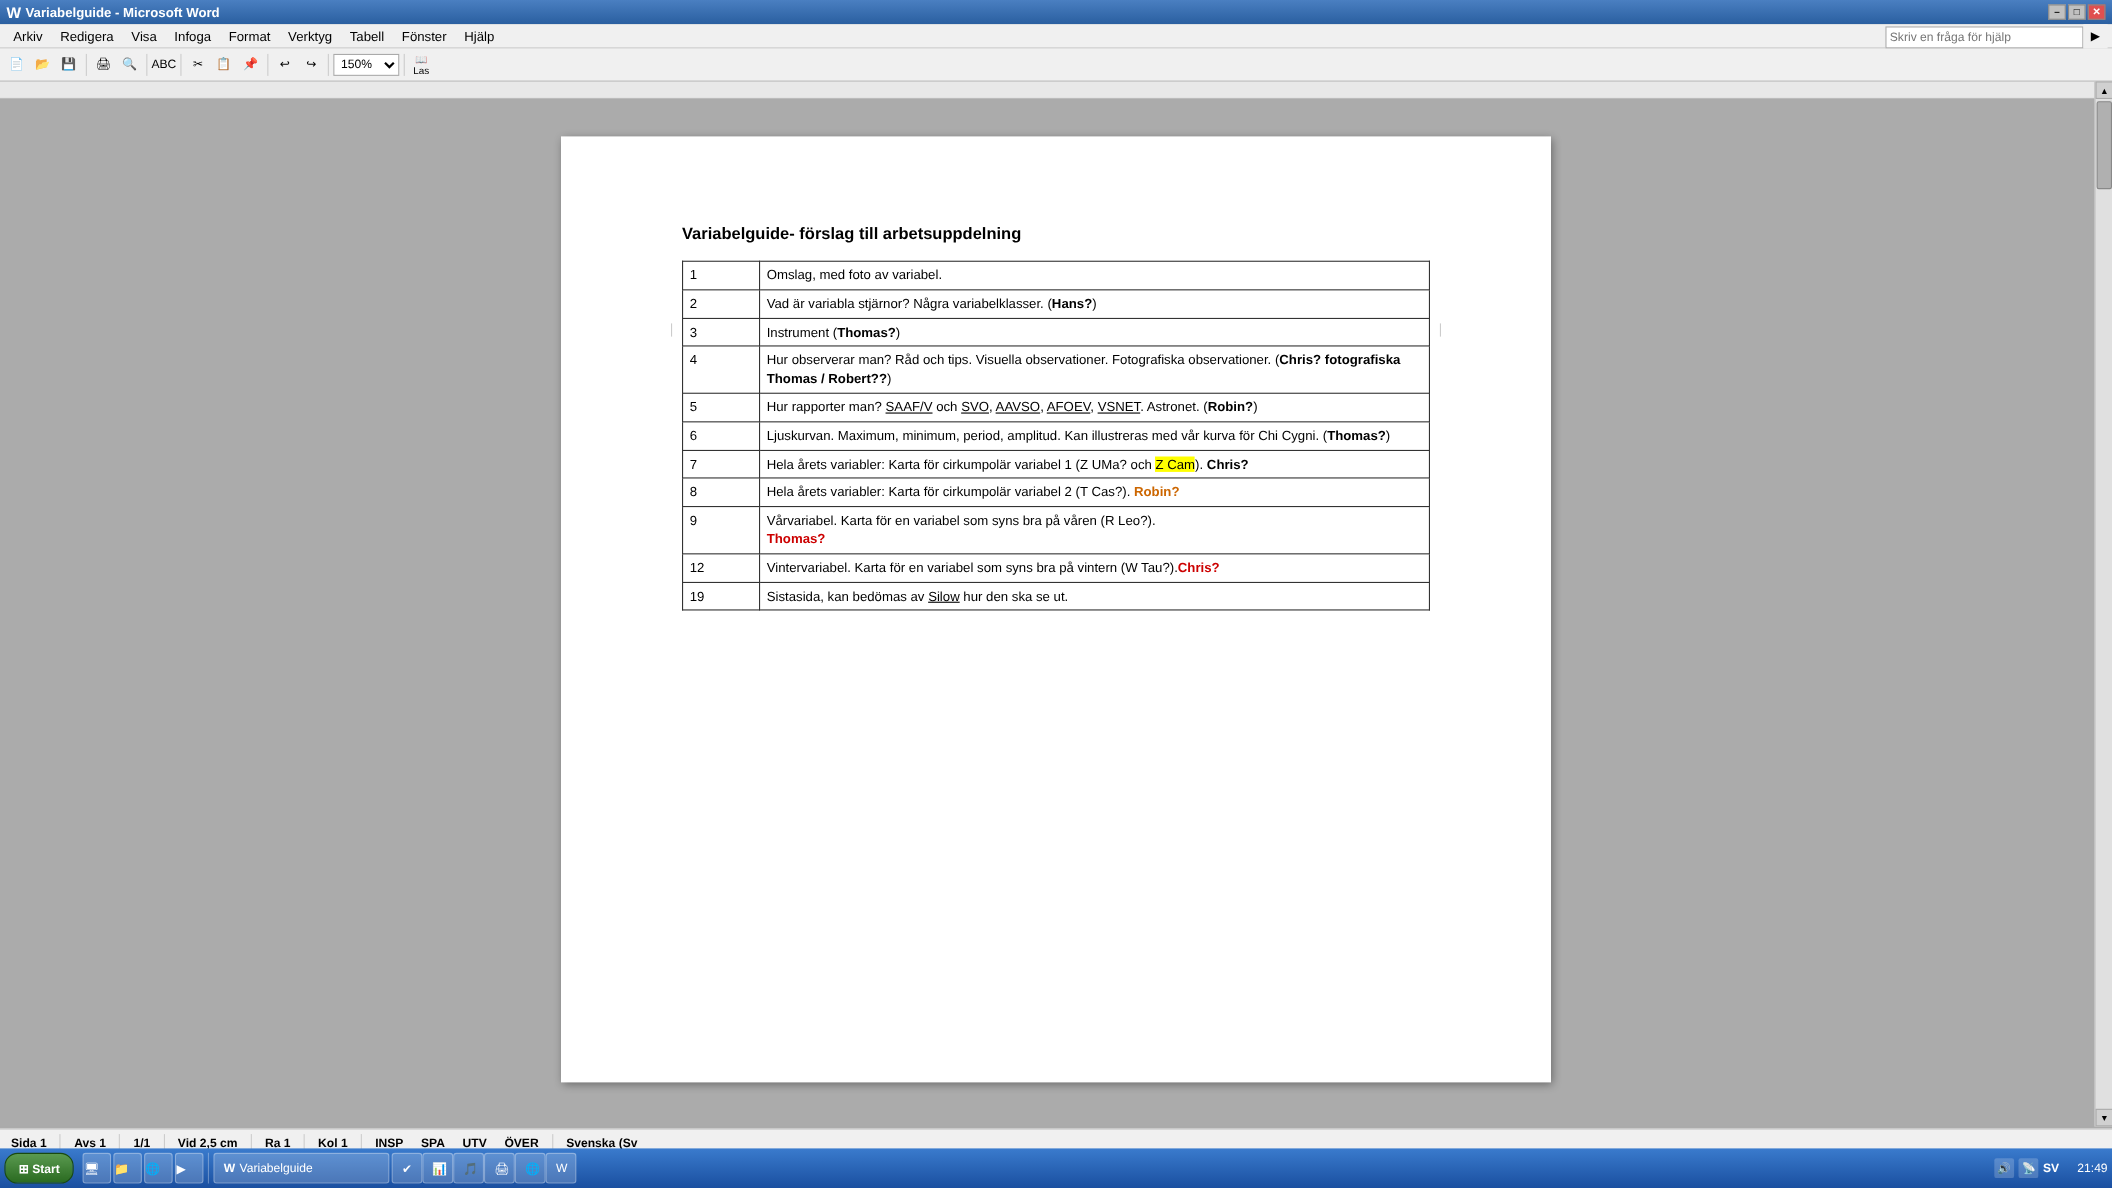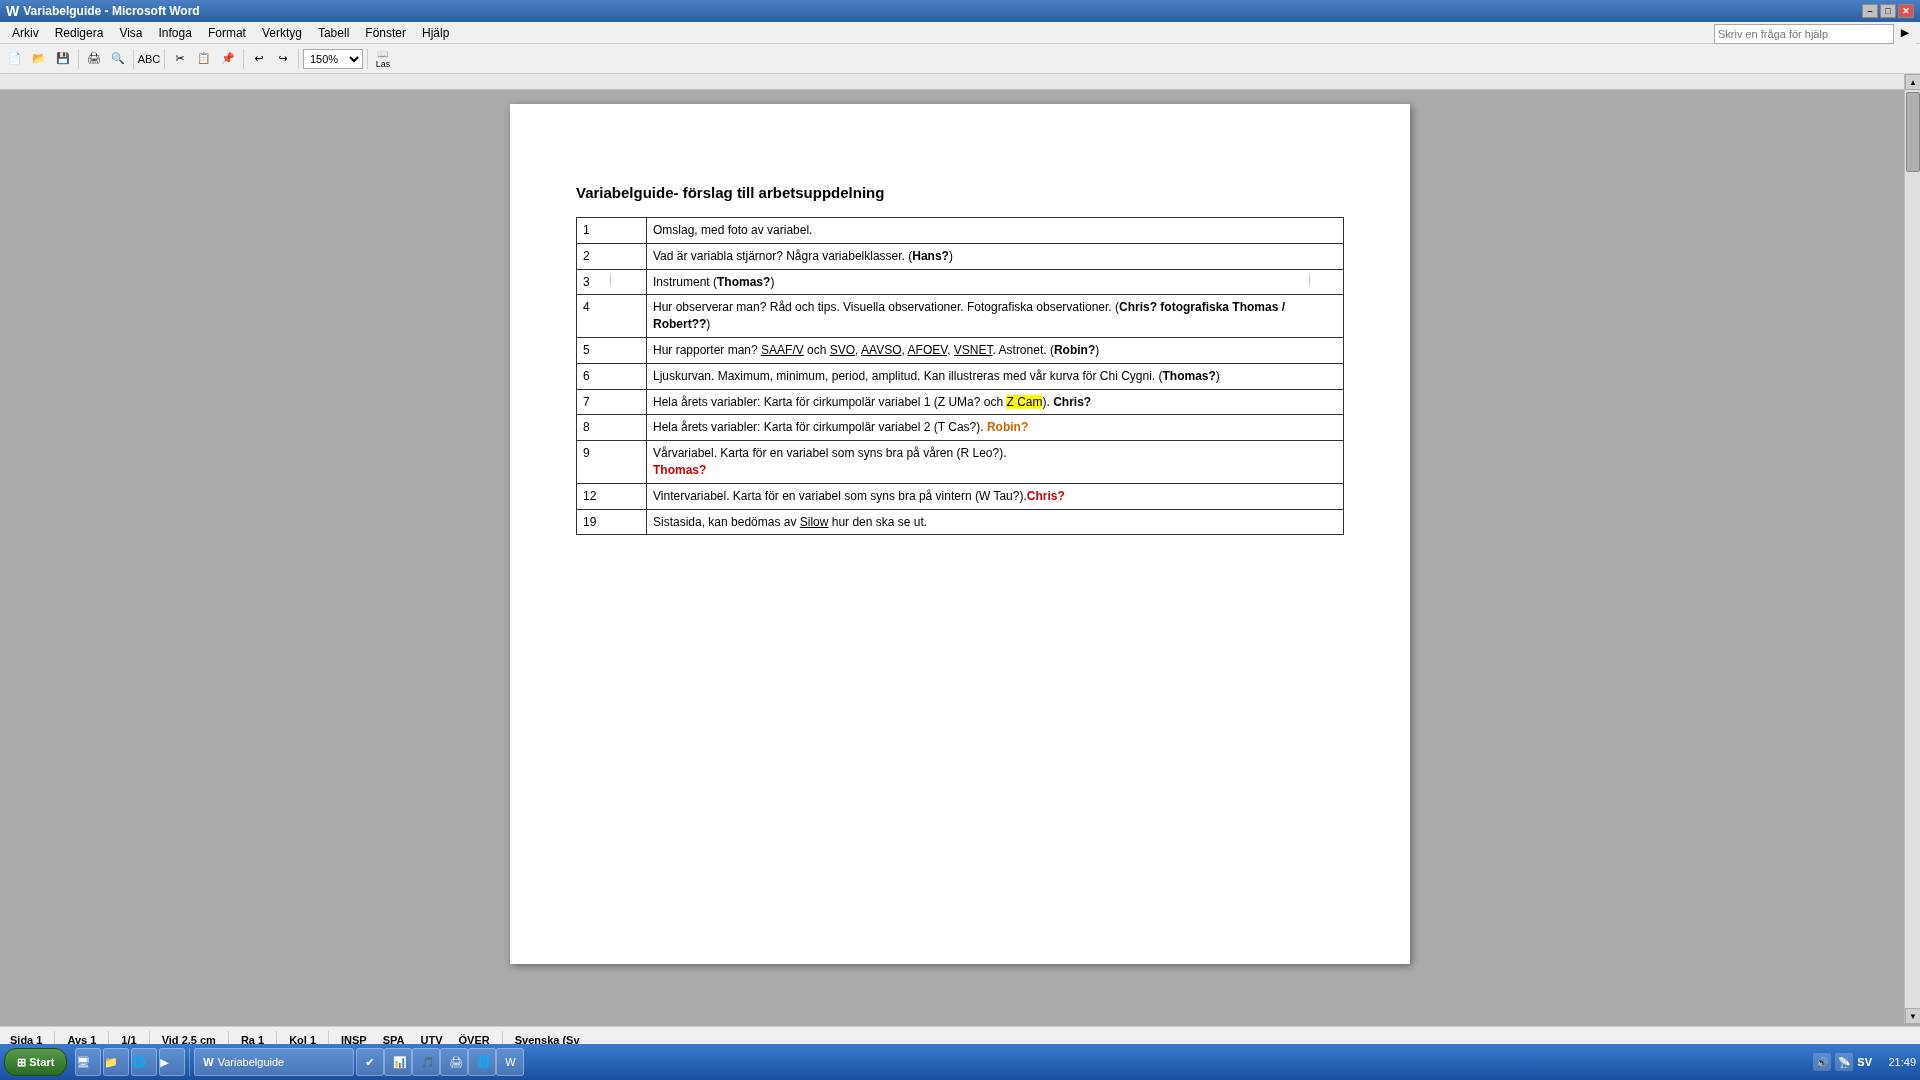--- a/index.html
+++ b/index.html
@@ -107,22 +107,22 @@
       border-bottom: 1px solid #bbb;
       margin-left: 270px;
       margin-right: 0;
     }
 
     
     #page {
       width: 900px;
       min-height: 860px;
       background: white;
-      margin: 4px auto;
-      padding: 80px 66px;
+      margin: 24px auto;
+      padding: 80px 110px;
       box-shadow: 2px 2px 8px rgba(0,0,0,0.4);
       position: relative;
     }
 
     
     #doc-title {
       font-size: 15px;
       font-weight: bold;
       margin-bottom: 16px;
       font-family: Arial, sans-serif;

